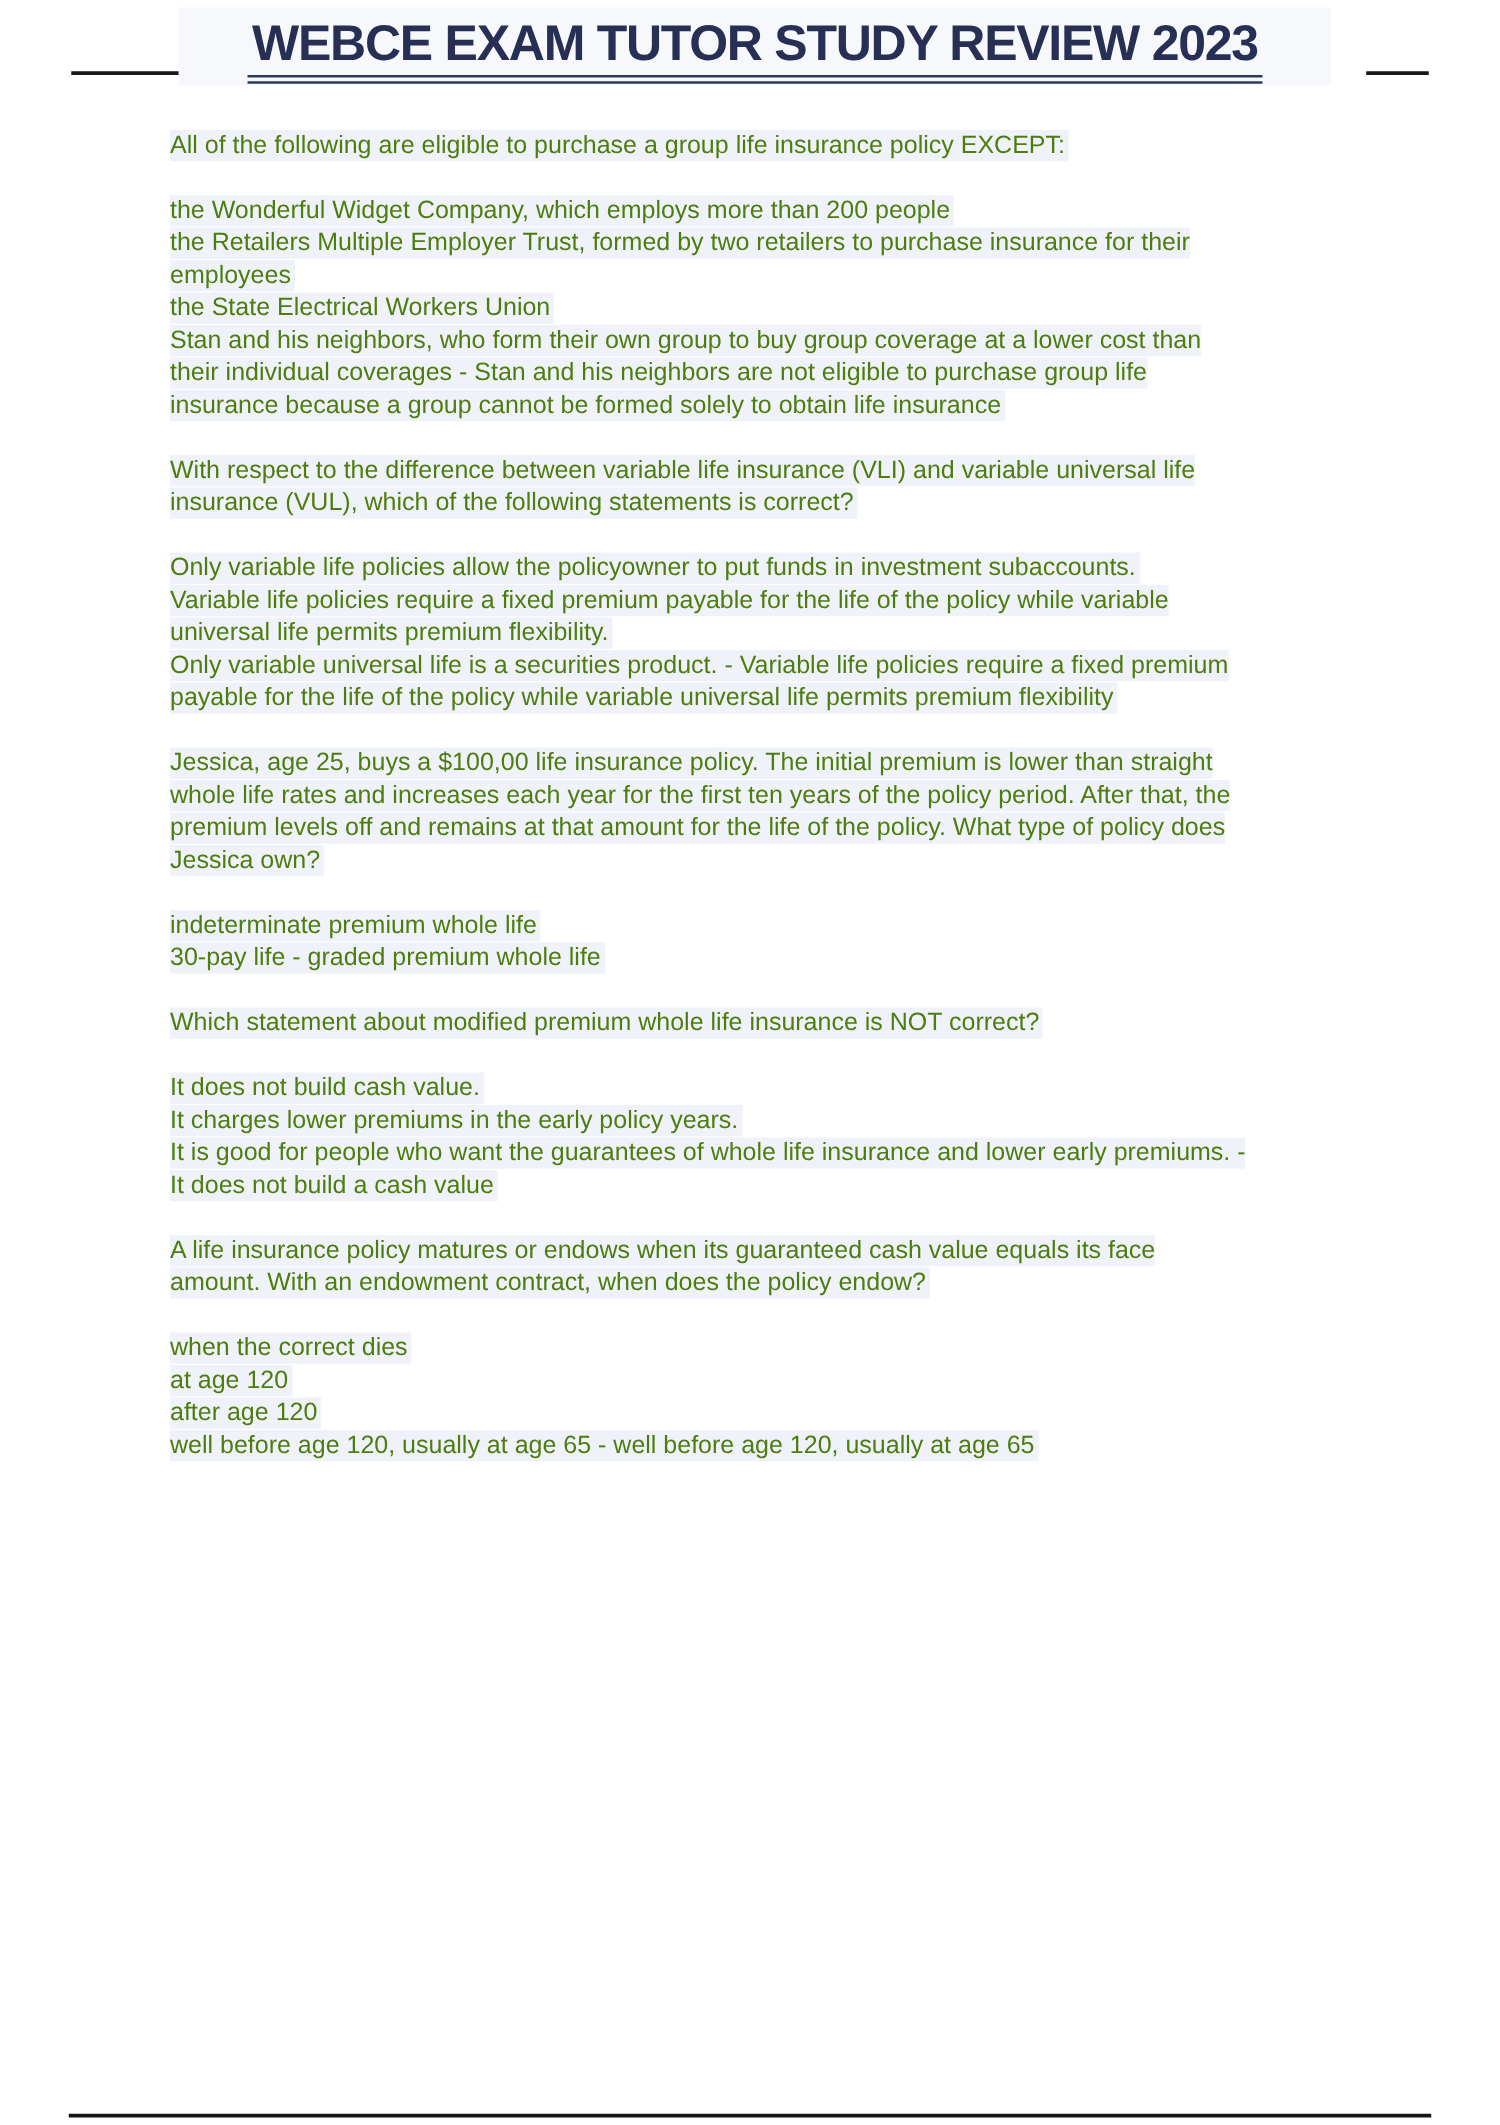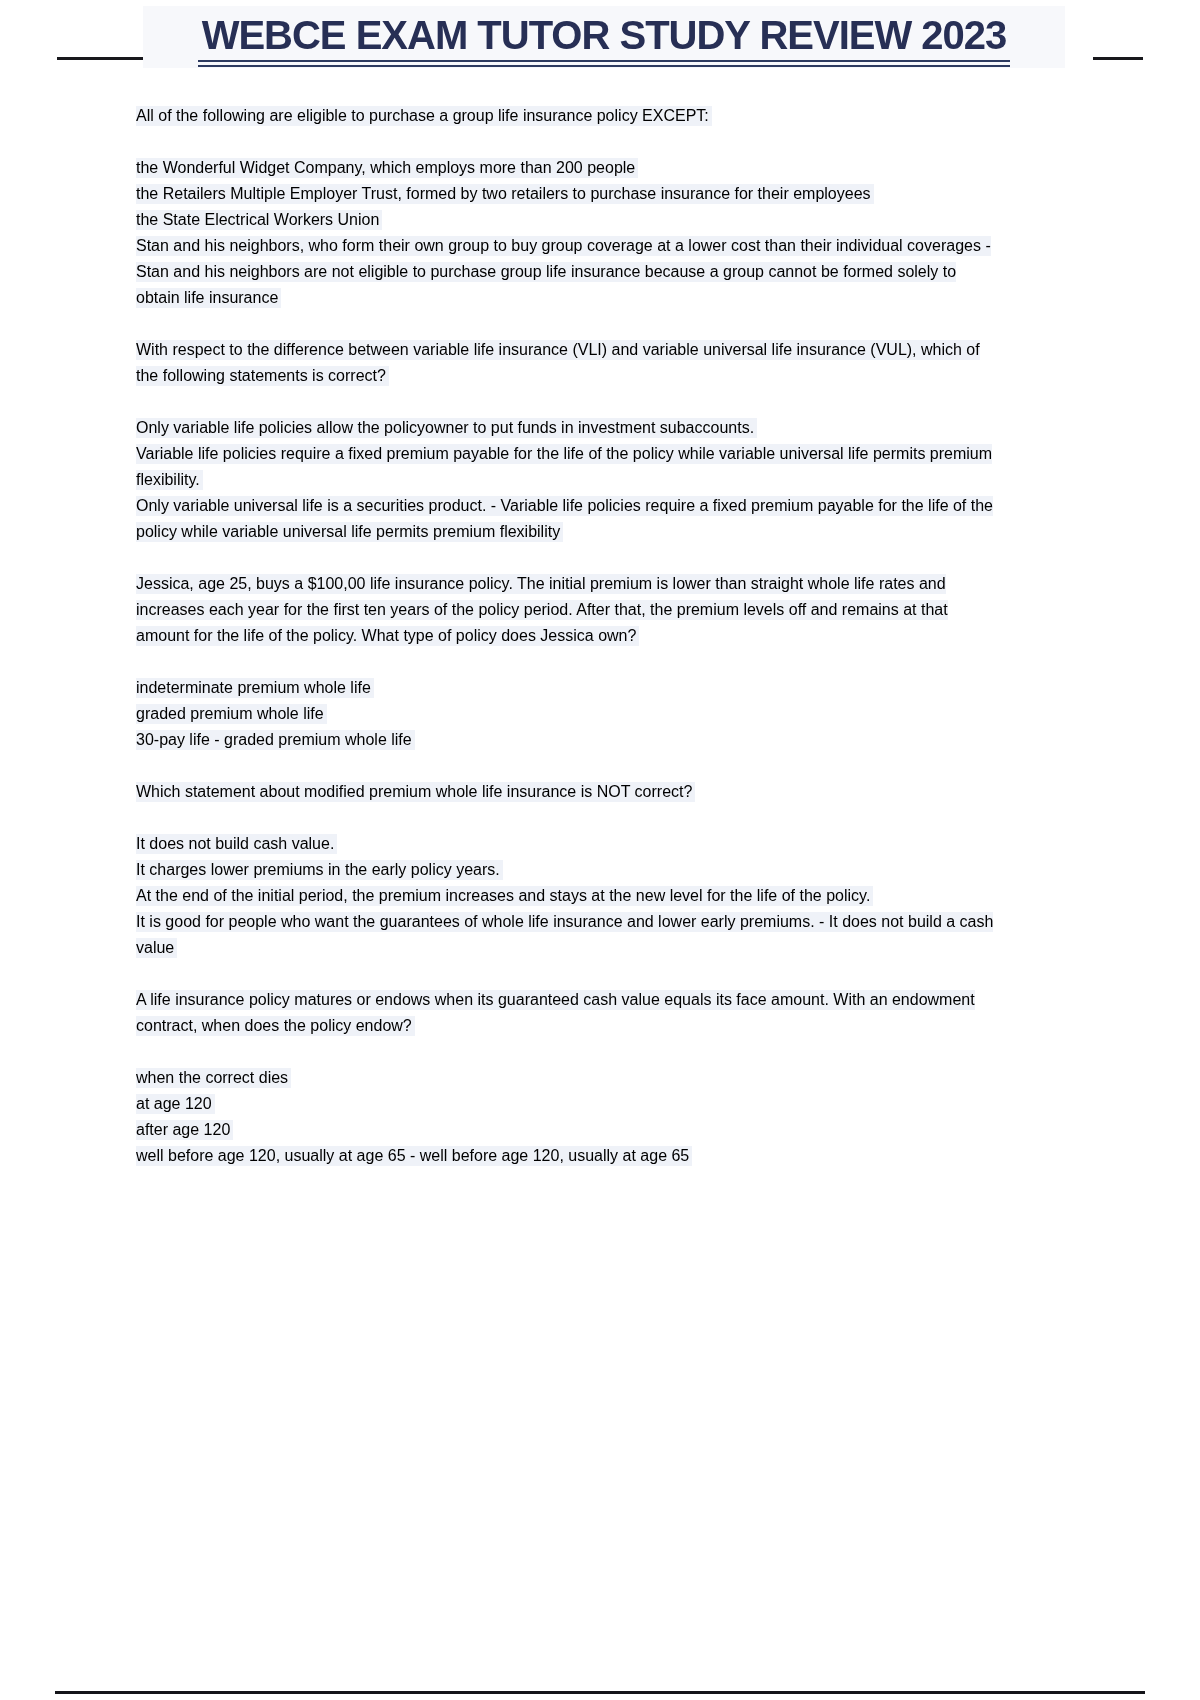--- a/index.html
+++ b/index.html
@@ -50,23 +50,23 @@
     line-height: 48px;
     padding: 0 4px 1px 4px;
   }
 
   
   main.qa-content {
     position: absolute;
     left: 136px;
     top: 103px;
     width: 862px;
-    font-size: 16px;
+    font-size: 20px;
     line-height: 26px;
-    color: #000000;
+    color: #4d7c0f;
   }
   .qa-block { margin: 0 0 26px 0; }
   .qa-block p { margin: 0; }
   .question { margin-bottom: 26px !important; }
   .hl {
     background: #eff2f8;
     padding: 1px 3px 2px 0;
   }
 
   
@@ -108,30 +108,28 @@
         <div>
           <p class="answer"><span class="hl">Only variable life policies allow the policyowner to put funds in investment subaccounts.</span></p>
           <p class="answer"><span class="hl">Variable life policies require a fixed premium payable for the life of the policy while variable universal life permits premium flexibility.</span></p>
           <p class="answer"><span class="hl">Only variable universal life is a securities product. - Variable life policies require a fixed premium payable for the life of the policy while variable universal life permits premium flexibility</span></p>
         </div>
       </section>
       <section class="qa-block">
         <p class="question"><span class="hl">Jessica, age 25, buys a $100,00 life insurance policy. The initial premium is lower than straight whole life rates and increases each year for the first ten years of the policy period. After that, the premium levels off and remains at that amount for the life of the policy. What type of policy does Jessica own?</span></p>
         <div>
           <p class="answer"><span class="hl">indeterminate premium whole life</span></p>
-          <p class="answer"><span class="hl">graded premium whole life</span></p>
           <p class="answer"><span class="hl">30-pay life - graded premium whole life</span></p>
         </div>
       </section>
       <section class="qa-block">
         <p class="question"><span class="hl">Which statement about modified premium whole life insurance is NOT correct?</span></p>
         <div>
           <p class="answer"><span class="hl">It does not build cash value.</span></p>
           <p class="answer"><span class="hl">It charges lower premiums in the early policy years.</span></p>
-          <p class="answer"><span class="hl">At the end of the initial period, the premium increases and stays at the new level for the life of the policy.</span></p>
           <p class="answer"><span class="hl">It is good for people who want the guarantees of whole life insurance and lower early premiums. - It does not build a cash value</span></p>
         </div>
       </section>
       <section class="qa-block">
         <p class="question"><span class="hl">A life insurance policy matures or endows when its guaranteed cash value equals its face amount. With an endowment contract, when does the policy endow?</span></p>
         <div>
           <p class="answer"><span class="hl">when the correct dies</span></p>
           <p class="answer"><span class="hl">at age 120</span></p>
           <p class="answer"><span class="hl">after age 120</span></p>
           <p class="answer"><span class="hl">well before age 120, usually at age 65 - well before age 120, usually at age 65</span></p>

